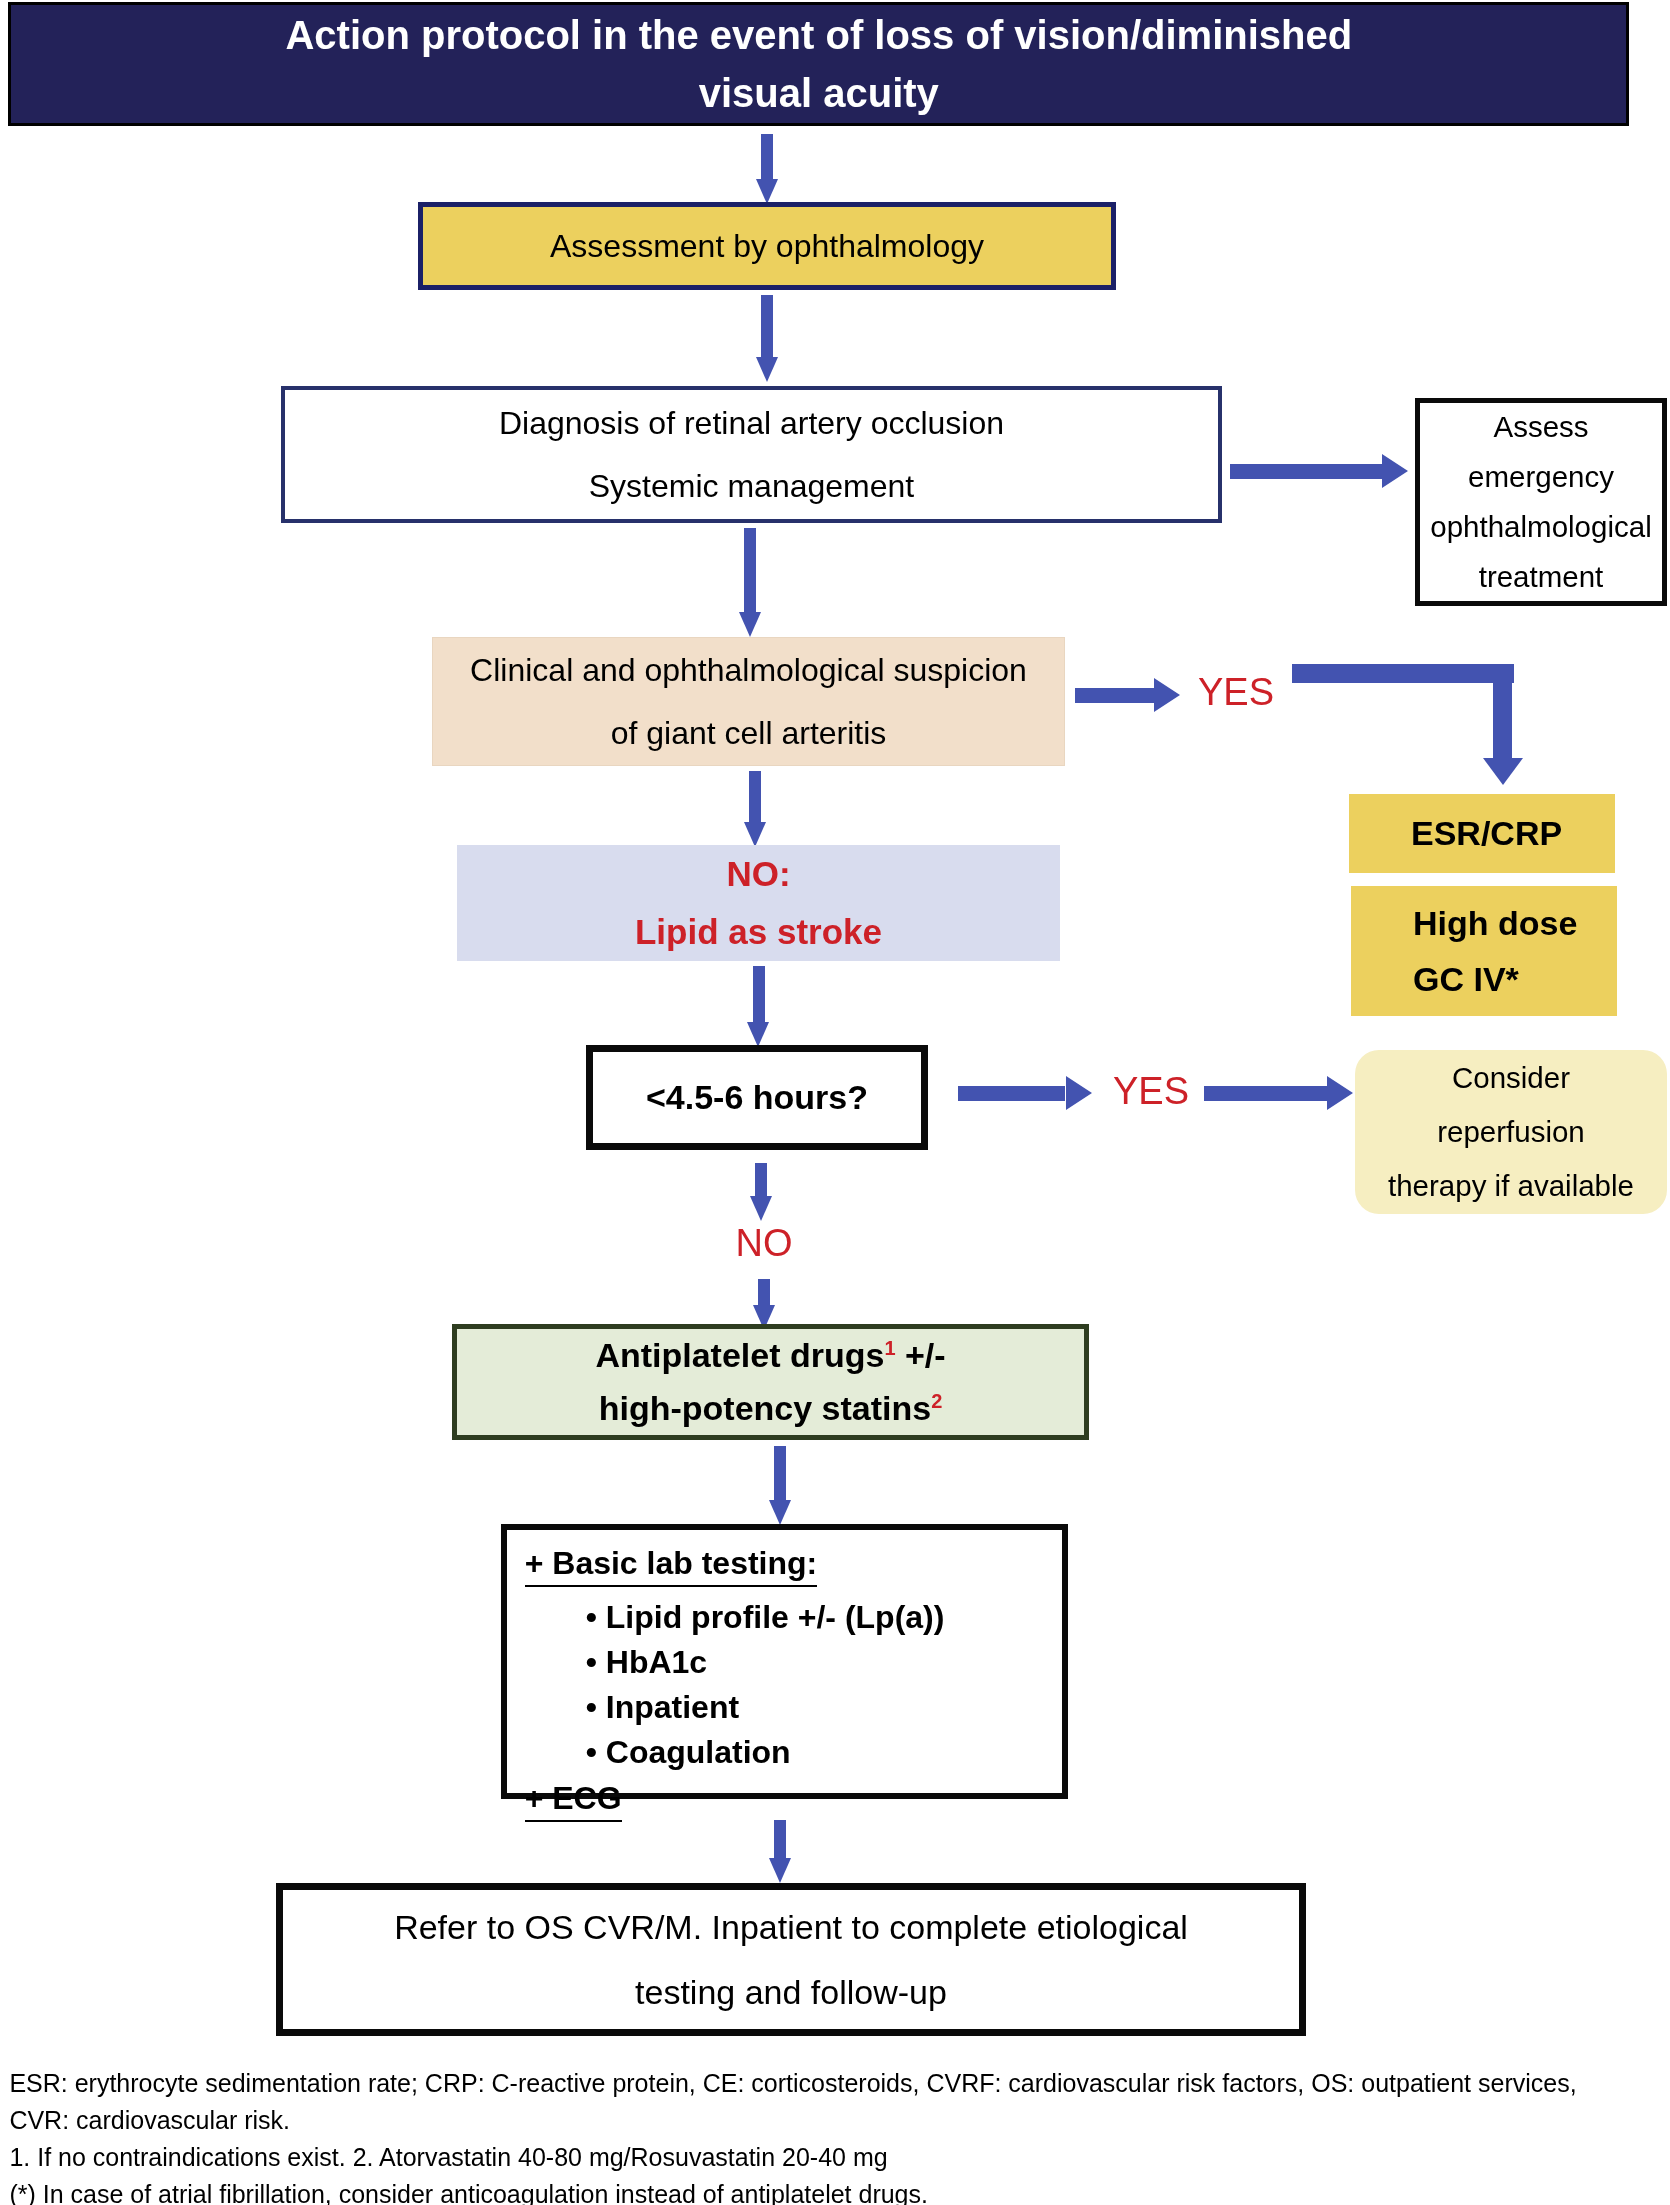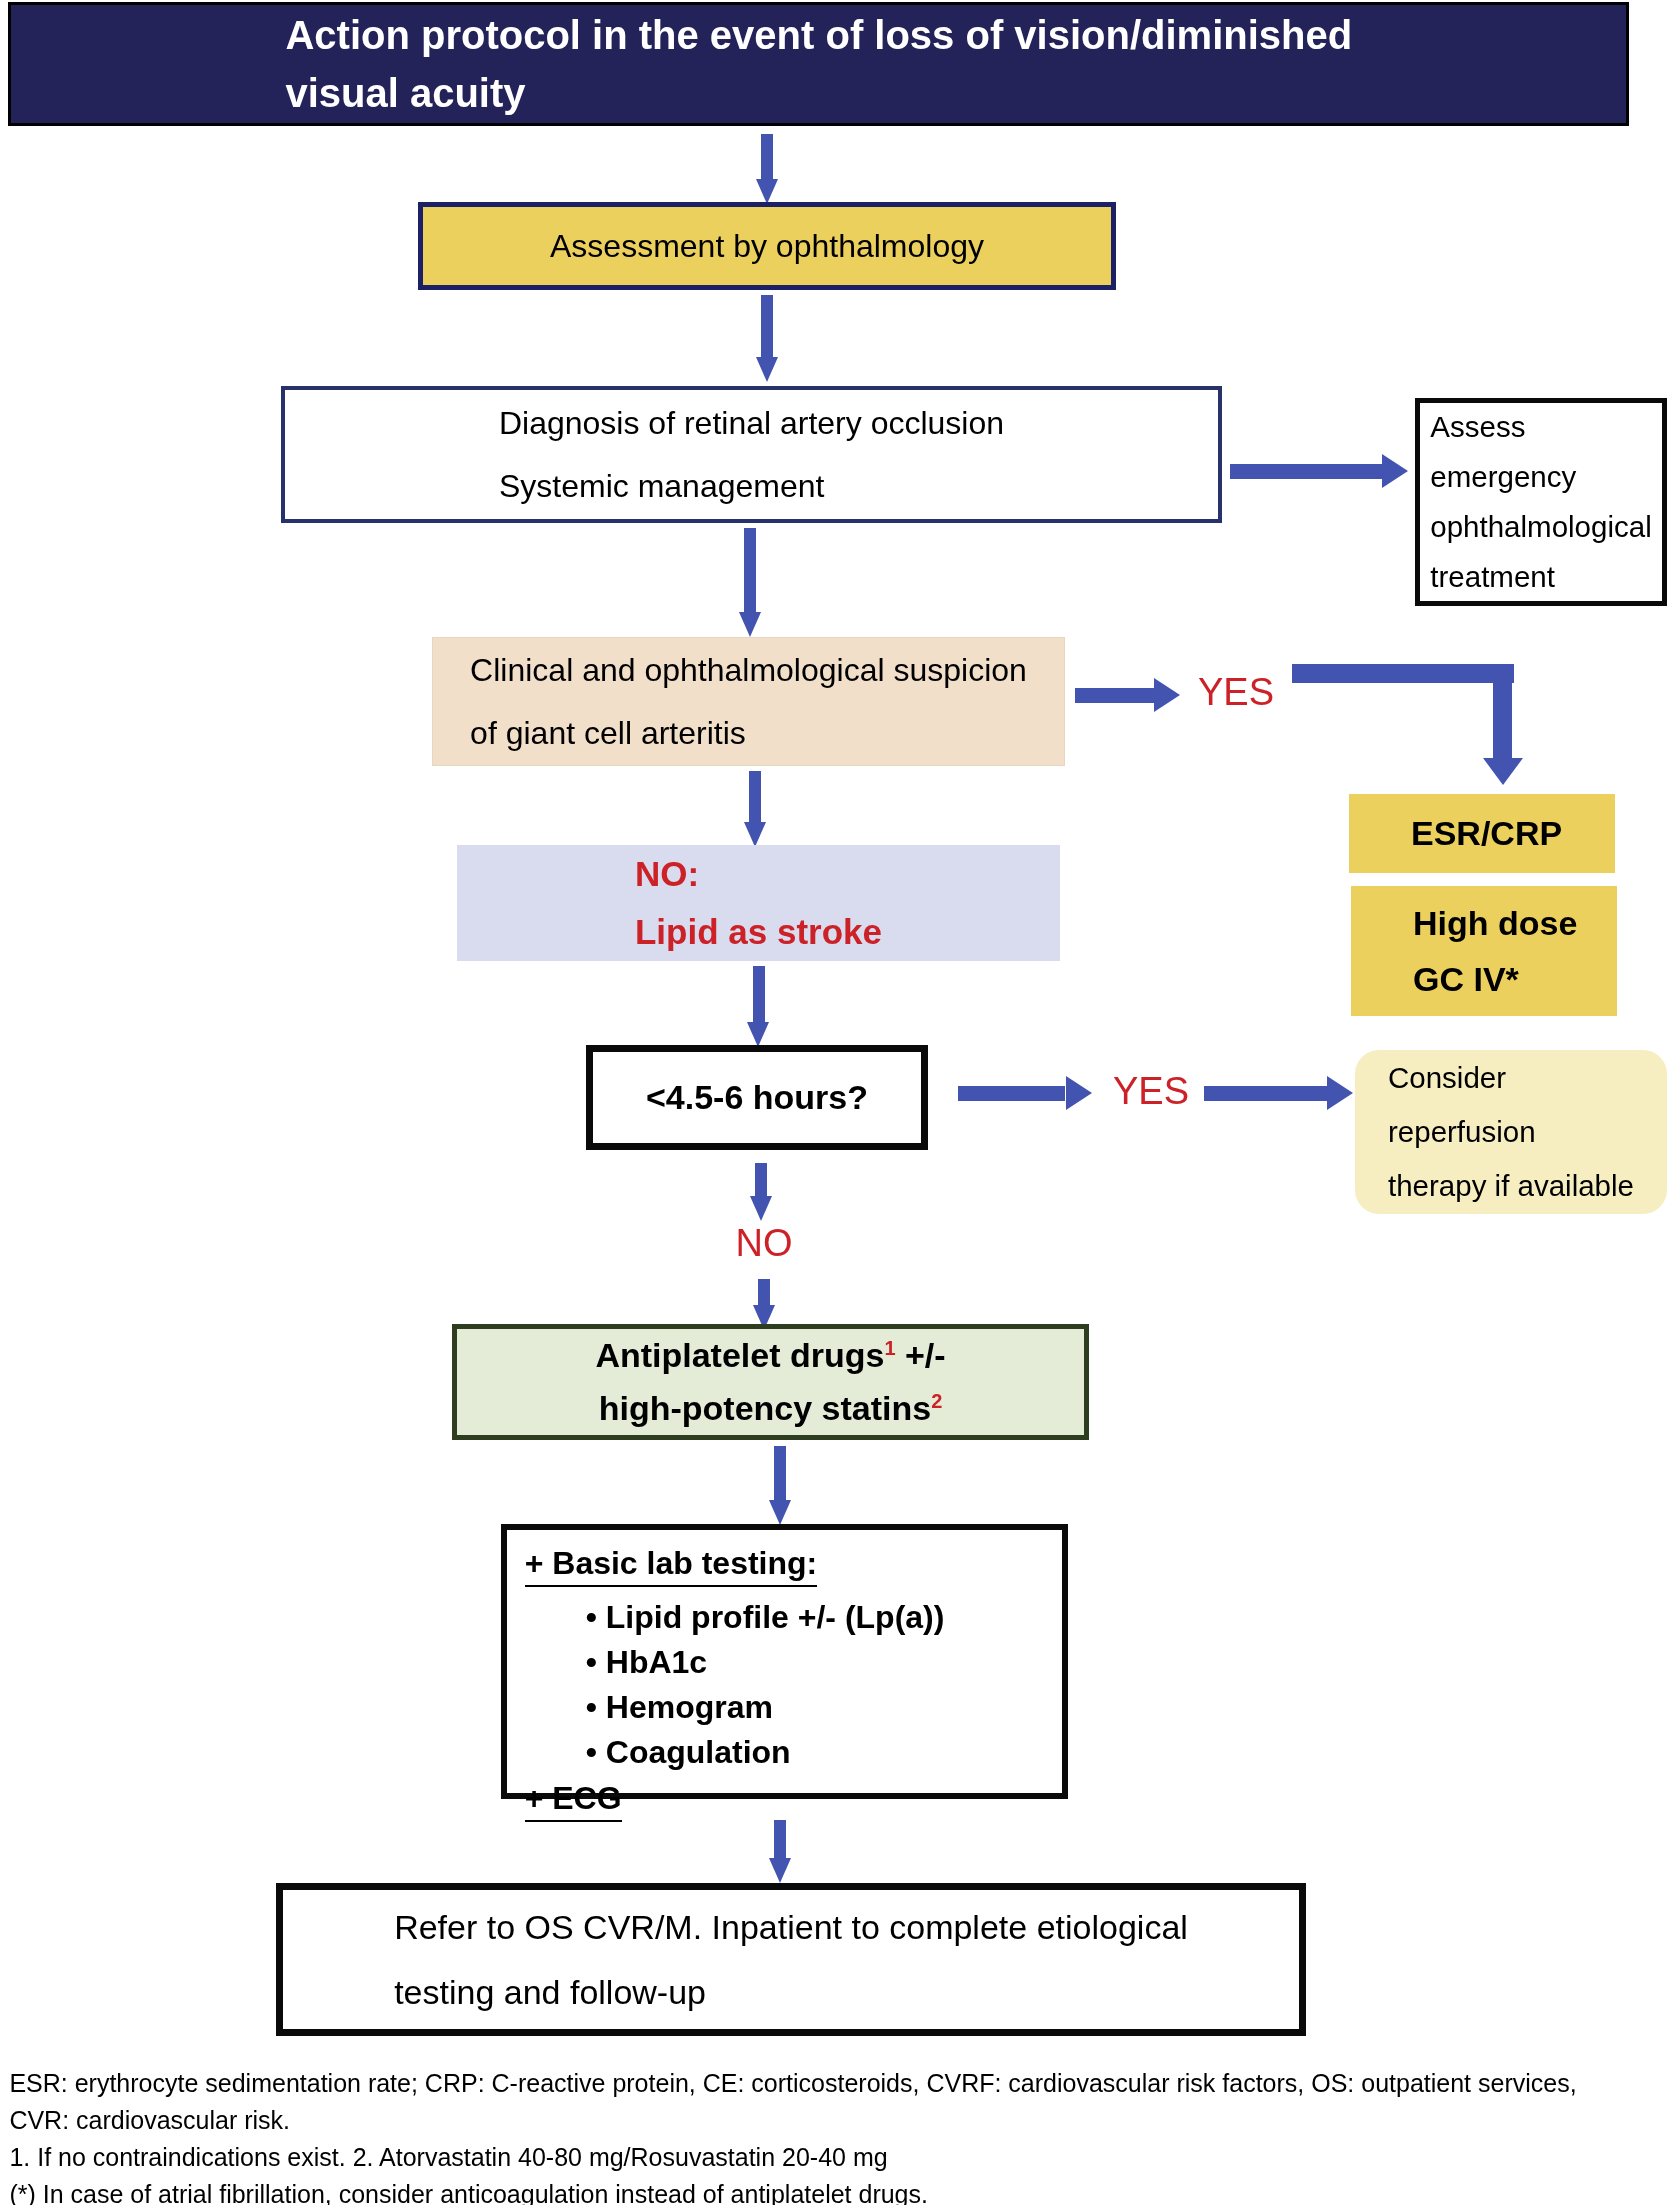--- a/index.html
+++ b/index.html
@@ -1,19 +1,19 @@
 <!DOCTYPE html>
 <html style="font-size:9.4px"><head>
 <meta charset="utf-8">
 <style>
   html,body{margin:0;padding:0;background:#ffffff;}
   #page{position:relative;width:1671px;height:2205px;background:#ffffff;overflow:hidden;
         font-family:"Liberation Sans","DejaVu Sans",sans-serif;color:#000;}
   .box{position:absolute;box-sizing:border-box;display:flex;flex-direction:column;
-       align-items:center;justify-content:center;text-align:left;white-space:pre-line;}
+       align-items:center;justify-content:center;text-align:center;white-space:pre-line;}
   .title-banner{left:8.3px;top:1.8px;width:1621px;height:124px;background:#232259;border:3.5px solid #000;
        color:#ffffff;font-size:40px;font-weight:bold;line-height:58px;}
   .assessment{left:418px;top:202px;width:698px;height:88px;background:#ecd05e;border:5.3px solid #1b2067;
        font-size:32px;}
   .diagnosis{left:281px;top:386px;width:941px;height:137px;background:#ffffff;border:4.7px solid #27316b;
        font-size:32px;line-height:63px;}
   .assess-emergency{left:1408px;top:398px;width:252px;height:208px;background:#ffffff;border:5.3px solid #0a0a0a;
        font-size:29.5px;line-height:50px;margin-left:7px;}
   .clinical{left:432px;top:637px;width:633px;height:129px;background:#f2dfca;border:1.2px solid #e9d6c0;
        font-size:32px;line-height:63px;}
@@ -133,21 +133,21 @@
   </div>
 
   <div class="v-stem" style="left:774px;top:1446px;height:55px;"></div>
   <div class="head-down" style="left:769px;top:1500px;"></div>
 
   <div class="box lab">
     <span class="underlined">+ Basic lab testing:</span>
     <div class="lab-list">
       <div class="lab-item">Lipid profile +/- (Lp(a))</div>
       <div class="lab-item">HbA1c</div>
-      <div class="lab-item">Hemogram</div>
+      <div class="lab-item">Inpatient</div>
       <div class="lab-item">Coagulation</div>
     </div>
     <span class="underlined lab-ecg">+ ECG</span>
   </div>
 
   <div class="v-stem" style="left:774px;top:1820px;height:40px;"></div>
   <div class="head-down" style="left:769px;top:1858px;"></div>
 
   <div class="box refer">Refer to OS CVR/M. Inpatient to complete etiological
 testing and follow-up</div>

